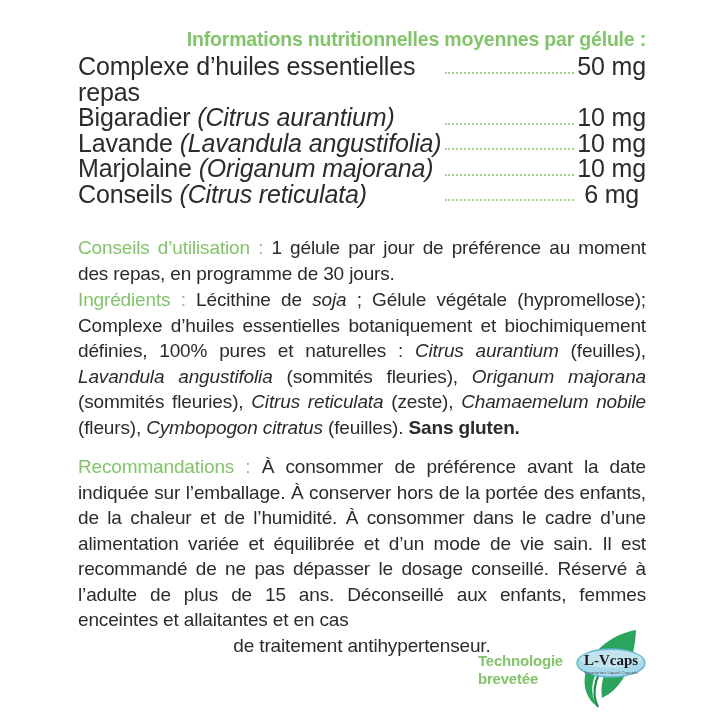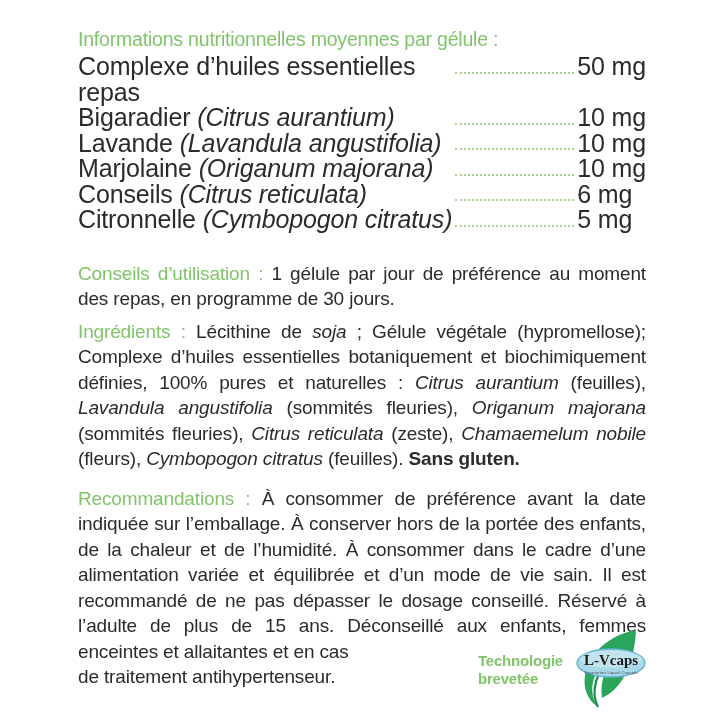--- a/index.html
+++ b/index.html
@@ -22,23 +22,24 @@
     box-sizing: border-box;
     padding: 26px 74px 0 78px;
     background: #ffffff;
   }
 
   
   .sec-heading {
     color: #82c46a;
     font-size: 19.5px;
     line-height: 26px;
-    font-weight: 400;
+    font-weight: 700;
     letter-spacing: -0.2px;
     white-space: nowrap;
+    text-align: right;
   }
   .inline-heading {
     color: #82c46a;
     font-weight: 400;
   }
 
   
   .nutri-table {
     width: 100%;
     border-collapse: collapse;
@@ -66,21 +67,21 @@
     display: block;
     position: absolute;
     left: 0;
     right: 0;
     bottom: 6px;
     height: 0;
     border-bottom: 2.2px dotted #a8d48d;
   }
   .nutri-value {
     width: 1%;
-    text-align: left;
+    text-align: center;
     padding-left: 3px !important;
     margin-top: 28px;
   }
   .latin {
     font-style: italic;
   }
   .row-plain .nutri-leader::after { display: none; }
 
   
   .para {
@@ -88,21 +89,21 @@
     line-height: 25.5px;
     text-align: justify;
     letter-spacing: -0.15px;
     margin: 0;
     hyphens: manual;
   }
   .para em { font-style: italic; }
   .para b { font-weight: 700; }
 
   .block-conseils { margin-top: 28px; }
-  .block-ingredients { margin-top: 7px; }
+  .block-ingredients { margin-top: 1px; }
   .block-recos { margin-top: 14px; }
 
   
   .justify-block {
     text-align: justify;
     text-align-last: left;
   }
 
   
   .footer-brand {
@@ -188,46 +189,38 @@
         <tr class="nutri-row">
           <td class="nutri-name">
             <span>Conseils</span>
             <span class="latin">(Citrus reticulata)</span>
           </td>
           <td class="nutri-leader"></td>
           <td class="nutri-value">6 mg</td>
         </tr>
 
 
-        <tr class="nutri-row">
-          <td class="nutri-name">
-            <span>Citronnelle</span>
-            <span class="latin">(Cymbopogon citratus)</span>
-          </td>
-          <td class="nutri-leader"></td>
-          <td class="nutri-value">5 mg</td>
-        </tr>
 
       </tbody>
     </table>
   </div>
 
   <p class="para justify-block block-conseils">
     <span class="inline-heading">Conseils d’utilisation :</span><span> </span><span>1 gélule par jour de préférence au moment des repas, en programme de 30 jours.</span>
   </p>
 
   <p class="para justify-block block-ingredients">
     <span class="inline-heading">Ingrédients :</span><span id="ingredients-body"><span> Lécithine de </span><em>soja</em><span> ; Gélule végétale (hypromellose); Complexe d’huiles essentielles botaniquement et biochimiquement définies, 100% pures et naturelles : </span><em>Citrus aurantium</em><span> (feuilles), </span><em>Lavandula angustifolia</em><span> (sommités fleuries), </span><em>Origanum majorana</em><span> (sommités fleuries), </span><em>Citrus reticulata</em><span> (zeste), </span><em>Chamaemelum nobile</em><span> (fleurs), </span><em>Cymbopogon citratus</em><span> (feuilles). </span><b>Sans gluten.</b></span>
   </p>
 
   <div class="block-recos">
     <p class="para justify-block">
       <span class="inline-heading">Recommandations :</span><span> À consommer de préférence avant la date indiquée sur l’emballage. À conserver hors de la portée des enfants, de la chaleur et de l’humidité. À consommer dans le cadre d’une alimentation variée et équilibrée et d’un mode de vie sain. Il est recommandé de ne pas dépasser le dosage conseillé. Réservé à l’adulte de plus de 15 ans. Déconseillé aux enfants, femmes enceintes et allaitantes et en cas</span>
     </p>
-    <p class="para last-line" style="text-align:left;">de traitement antihypertenseur.</p>
+    <p class="para last-line" style="text-align:center;">de traitement antihypertenseur.</p>
   </div>
 
   <div class="footer-brand">
     <div class="tech-label">Technologie
 brevetée</div>
 
     <div class="logo-wrap">
       <svg width="78" height="84" viewBox="0 0 78 84" xmlns="http://www.w3.org/2000/svg">
 
         <path d="M62 2 C40 6 20 20 13 40 C7 57 13 72 24 79 C12 62 20 40 38 27 C30 44 26 56 28 70 C45 62 60 42 62 2 Z" fill="#2ba55c"></path>

